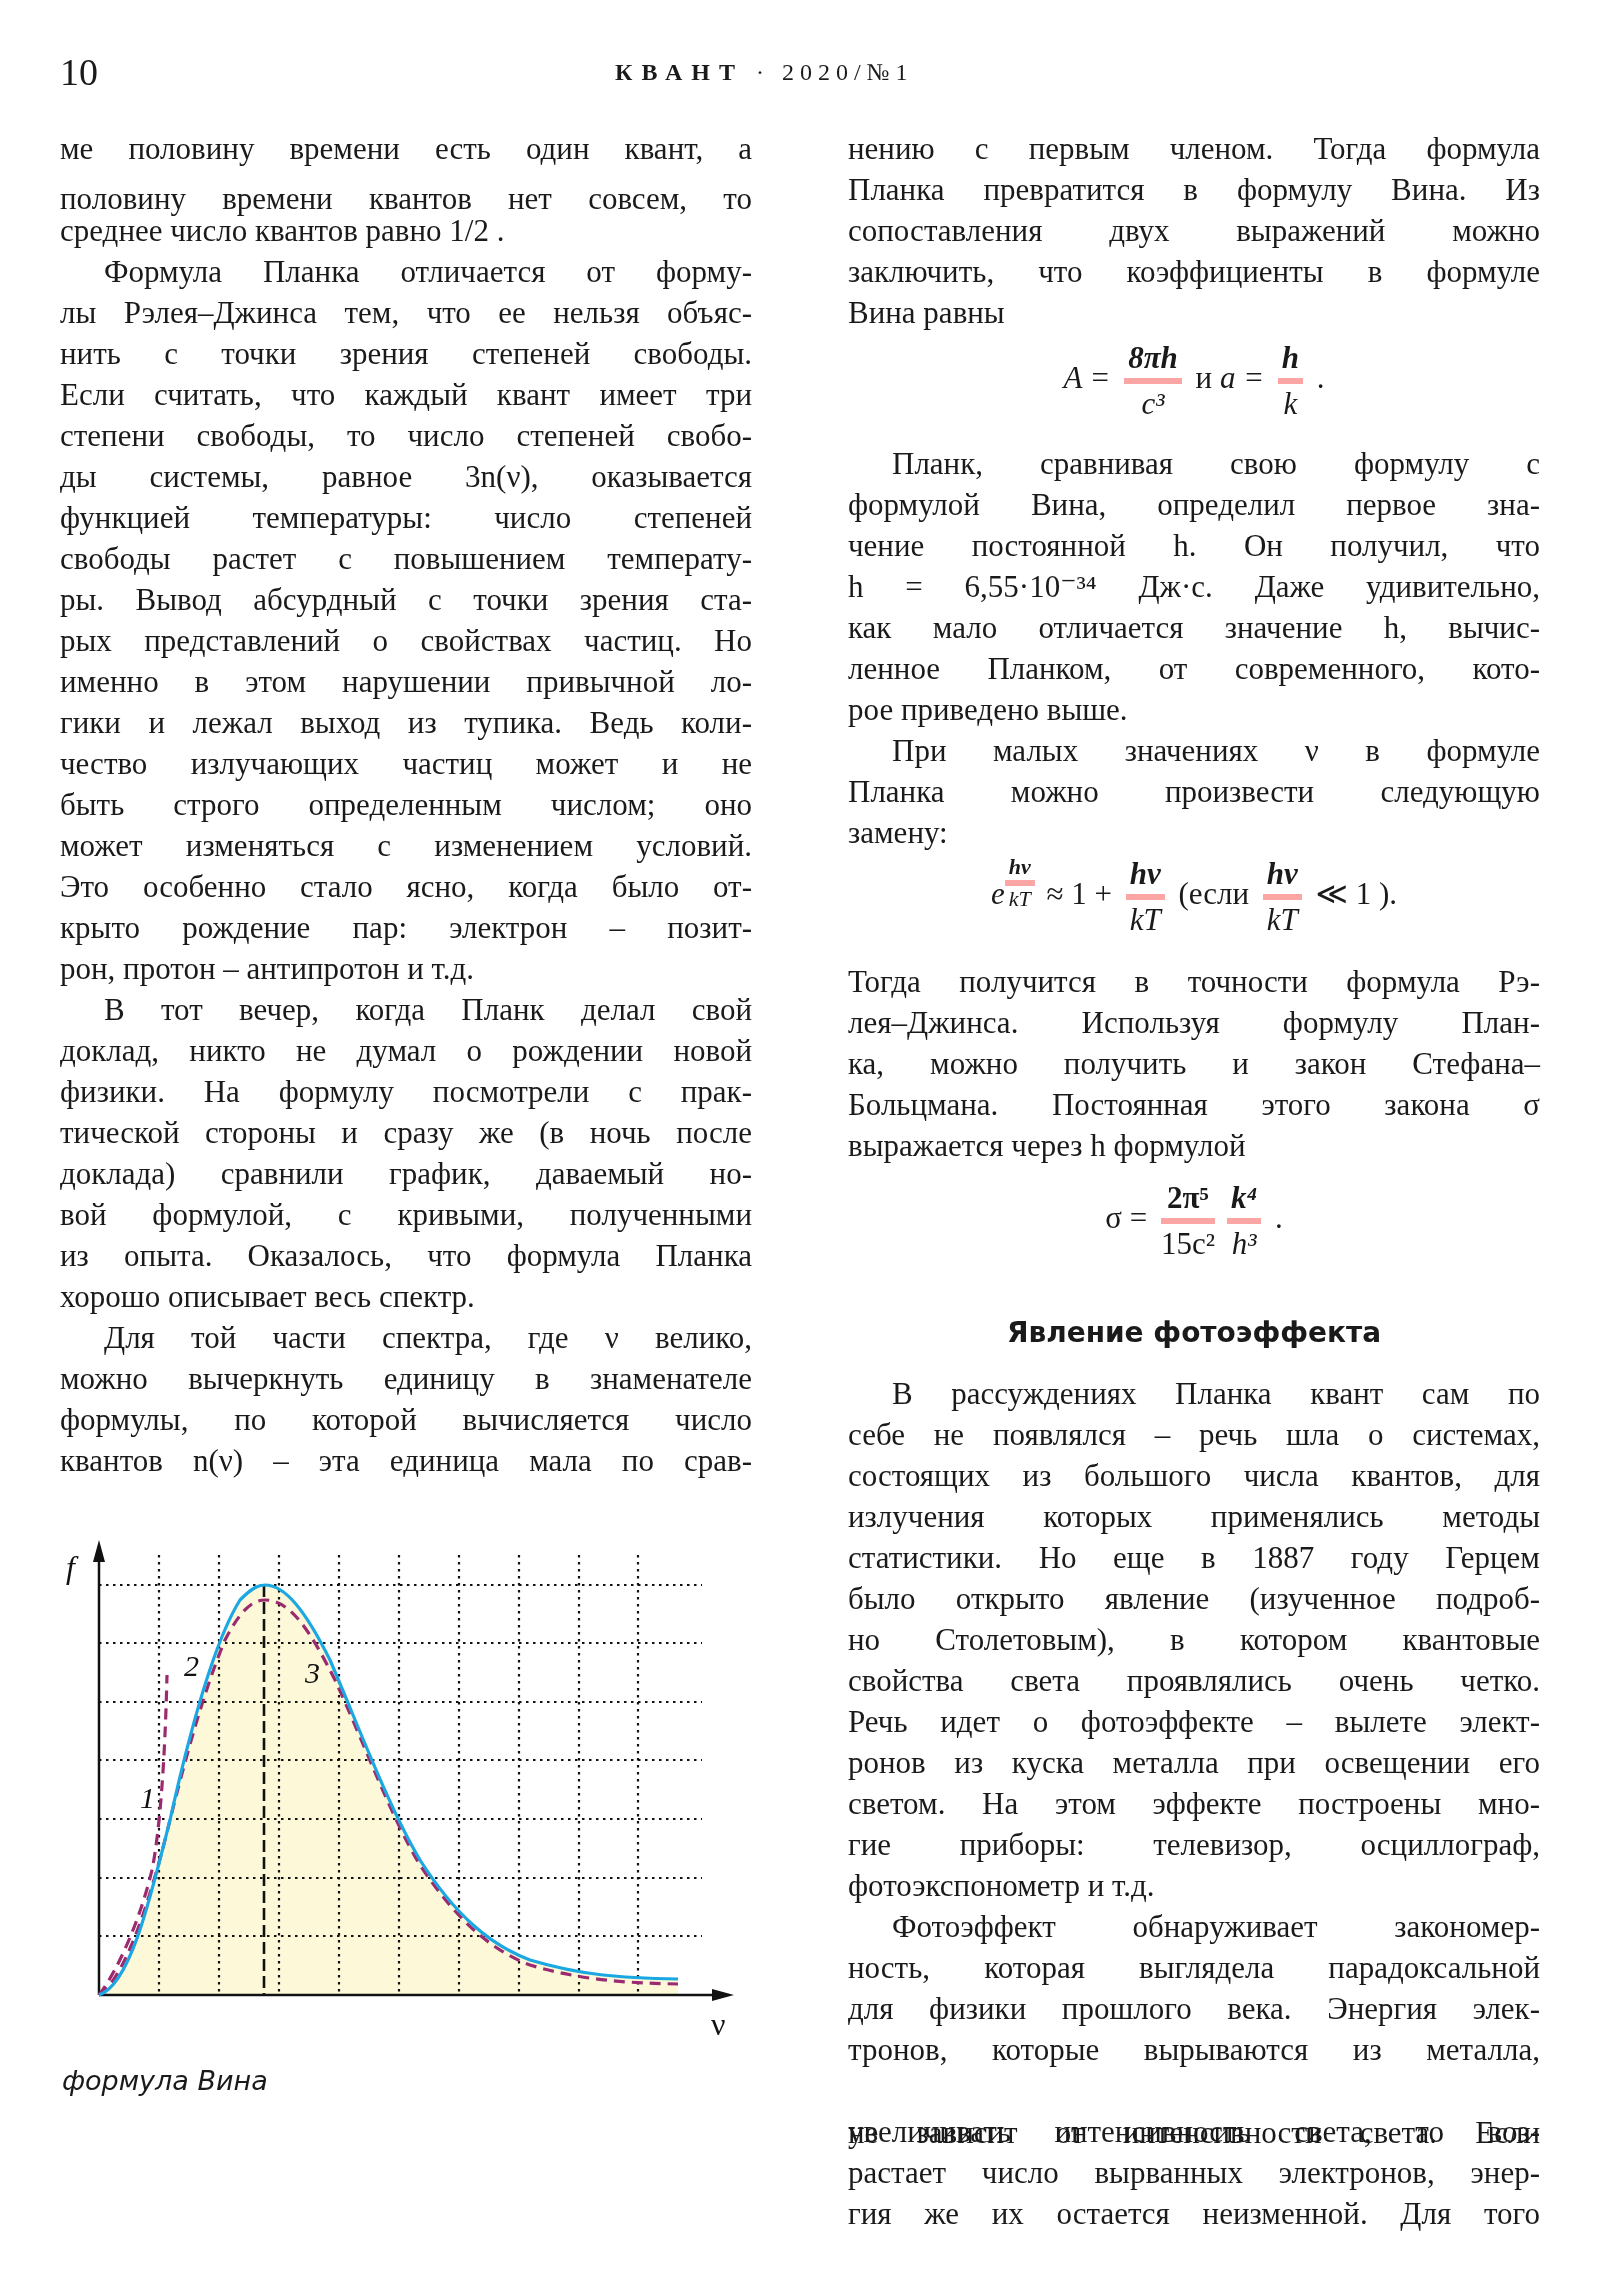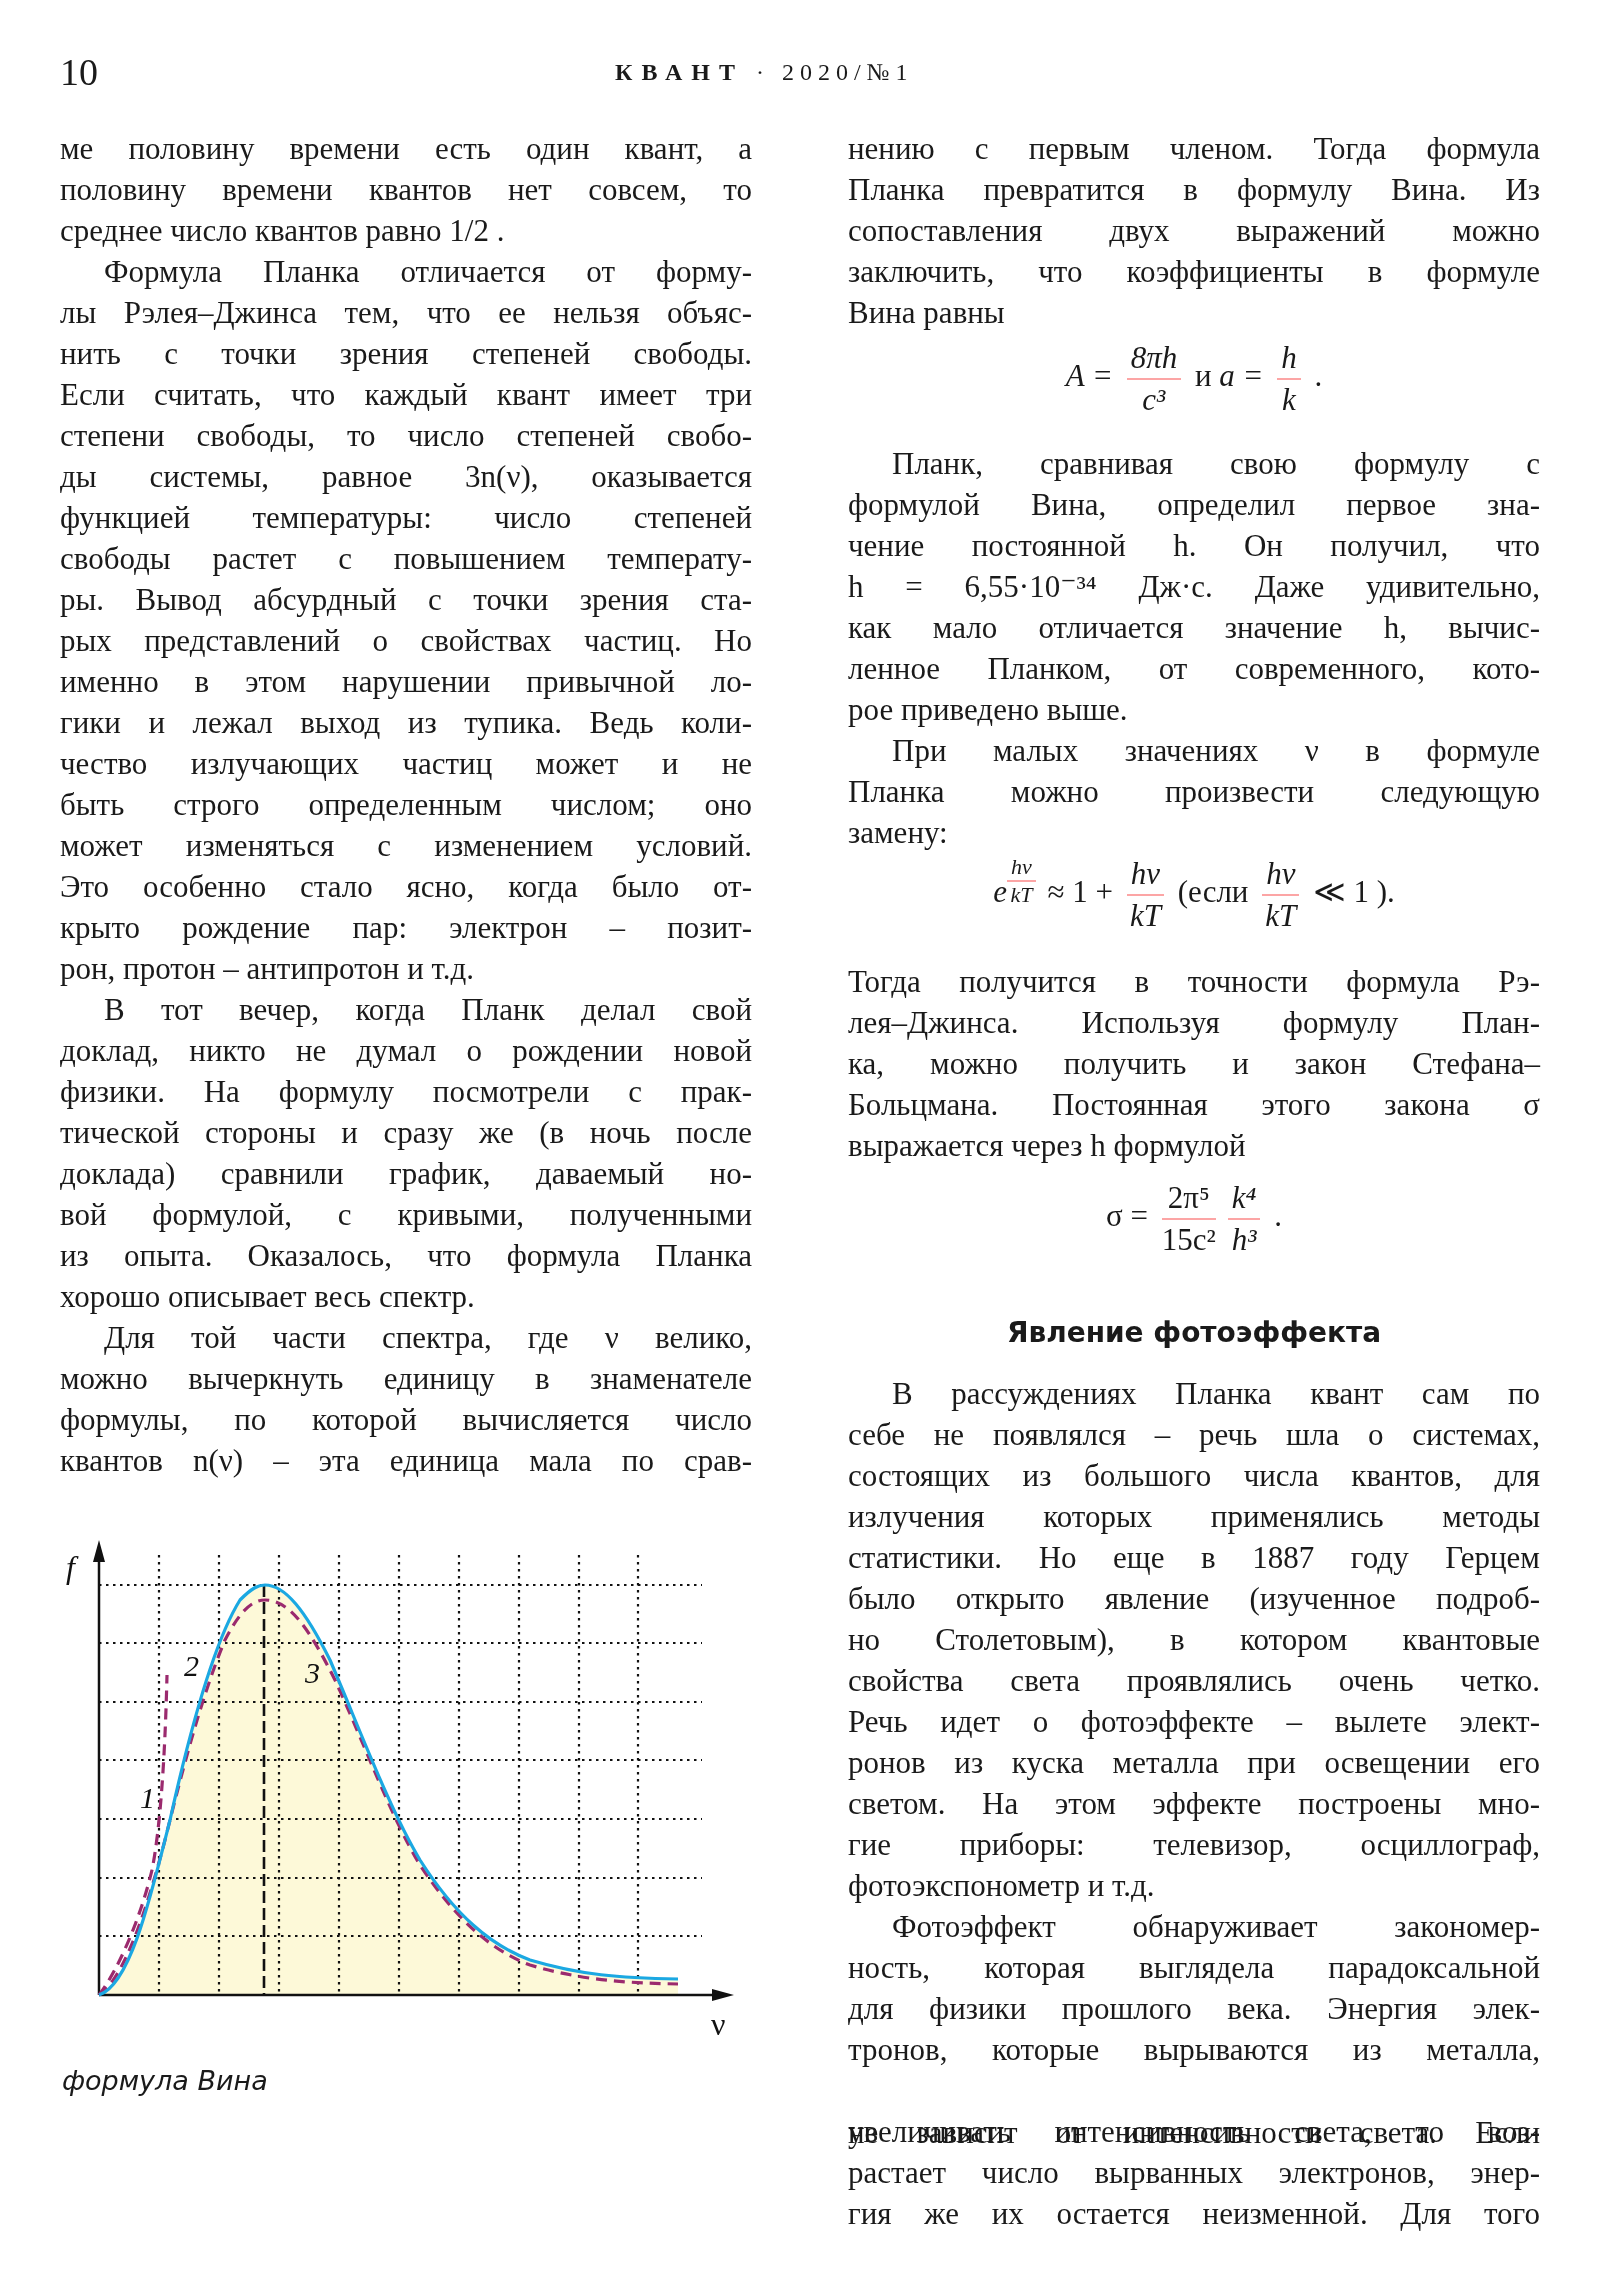--- a/index.html
+++ b/index.html
@@ -11,21 +11,21 @@
   .col { position: absolute; width: 692px; }
   .col-left { left: 60px; top: 128px; }
   .col-right { left: 848px; top: 128px; }
   .line { position: absolute; left: 0; width: 692px; height: 42px; font-size: 31px; line-height: 42px;
           white-space: nowrap; text-align: justify; text-align-last: justify; }
   .line.last { text-align-last: left; }
   .line.indent { padding-left: 44px; box-sizing: border-box; }
   .it { font-style: italic; }
   .formula { position: absolute; left: 0; width: 692px; text-align: center; font-size: 31px; }
   .frac { display: inline-block; vertical-align: middle; text-align: center; margin: 0 6px; }
-  .frac .num { display: block; border-bottom: 2px solid #fca5a5; padding: 0 4px; line-height: 40px; }
+  .frac .num { display: block; border-bottom: 6px solid #fca5a5; padding: 0 4px; line-height: 40px; font-weight: bold; }
   .frac .den { display: block; line-height: 40px; }
   .frac.small { font-size: 22px; }
   .frac.small .num, .frac.small .den { line-height: 26px; }
   .heading { position: absolute; left: 0; width: 692px; text-align: center;
              font-family: "DejaVu Sans", "Liberation Sans", sans-serif; font-weight: bold; font-size: 28px; }
   .caption { position: absolute; left: 62px; top: 2062px; width: 690px;
              font-family: "DejaVu Sans", "Liberation Sans", sans-serif; font-style: italic; font-size: 27px; line-height: 37.5px; color: #1a1a1a; }
   .caption .cline { display: block; white-space: nowrap; text-align: justify; text-align-last: justify; }
   .caption .cline.last { text-align-last: left; }
   .chart { position: absolute; left: 0; top: 0; }
@@ -35,21 +35,21 @@
 
 <div class="page-num">10</div>
 <div class="running-head">
   <span class="mag">КВАНТ</span>
   <span>·</span>
   <span>2020/№1</span>
 </div>
 
 <div class="col col-left" style="top:128px;">
   <div class="line" style="top:0px">ме половину времени есть один квант, а</div>
-  <div class="line" style="top:41px">половину времени квантов нет совсем, то</div>
+  <div class="line" style="top:50px">половину времени квантов нет совсем, то</div>
   <div class="line last" style="top:82px">среднее число квантов равно 1/2 .</div>
   <div class="line indent" style="top:123px">Формула Планка отличается от форму-</div>
   <div class="line" style="top:164px">лы Рэлея–Джинса тем, что ее нельзя объяс-</div>
   <div class="line" style="top:205px">нить с точки зрения степеней свободы.</div>
   <div class="line" style="top:246px">Если считать, что каждый квант имеет три</div>
   <div class="line" style="top:287px">степени свободы, то число степеней свобо-</div>
   <div class="line" style="top:328px">ды системы, равное 3n(ν), оказывается</div>
   <div class="line" style="top:369px">функцией температуры: число степеней</div>
   <div class="line" style="top:410px">свободы растет с повышением температу-</div>
   <div class="line" style="top:451px">ры. Вывод абсурдный с точки зрения ста-</div>

